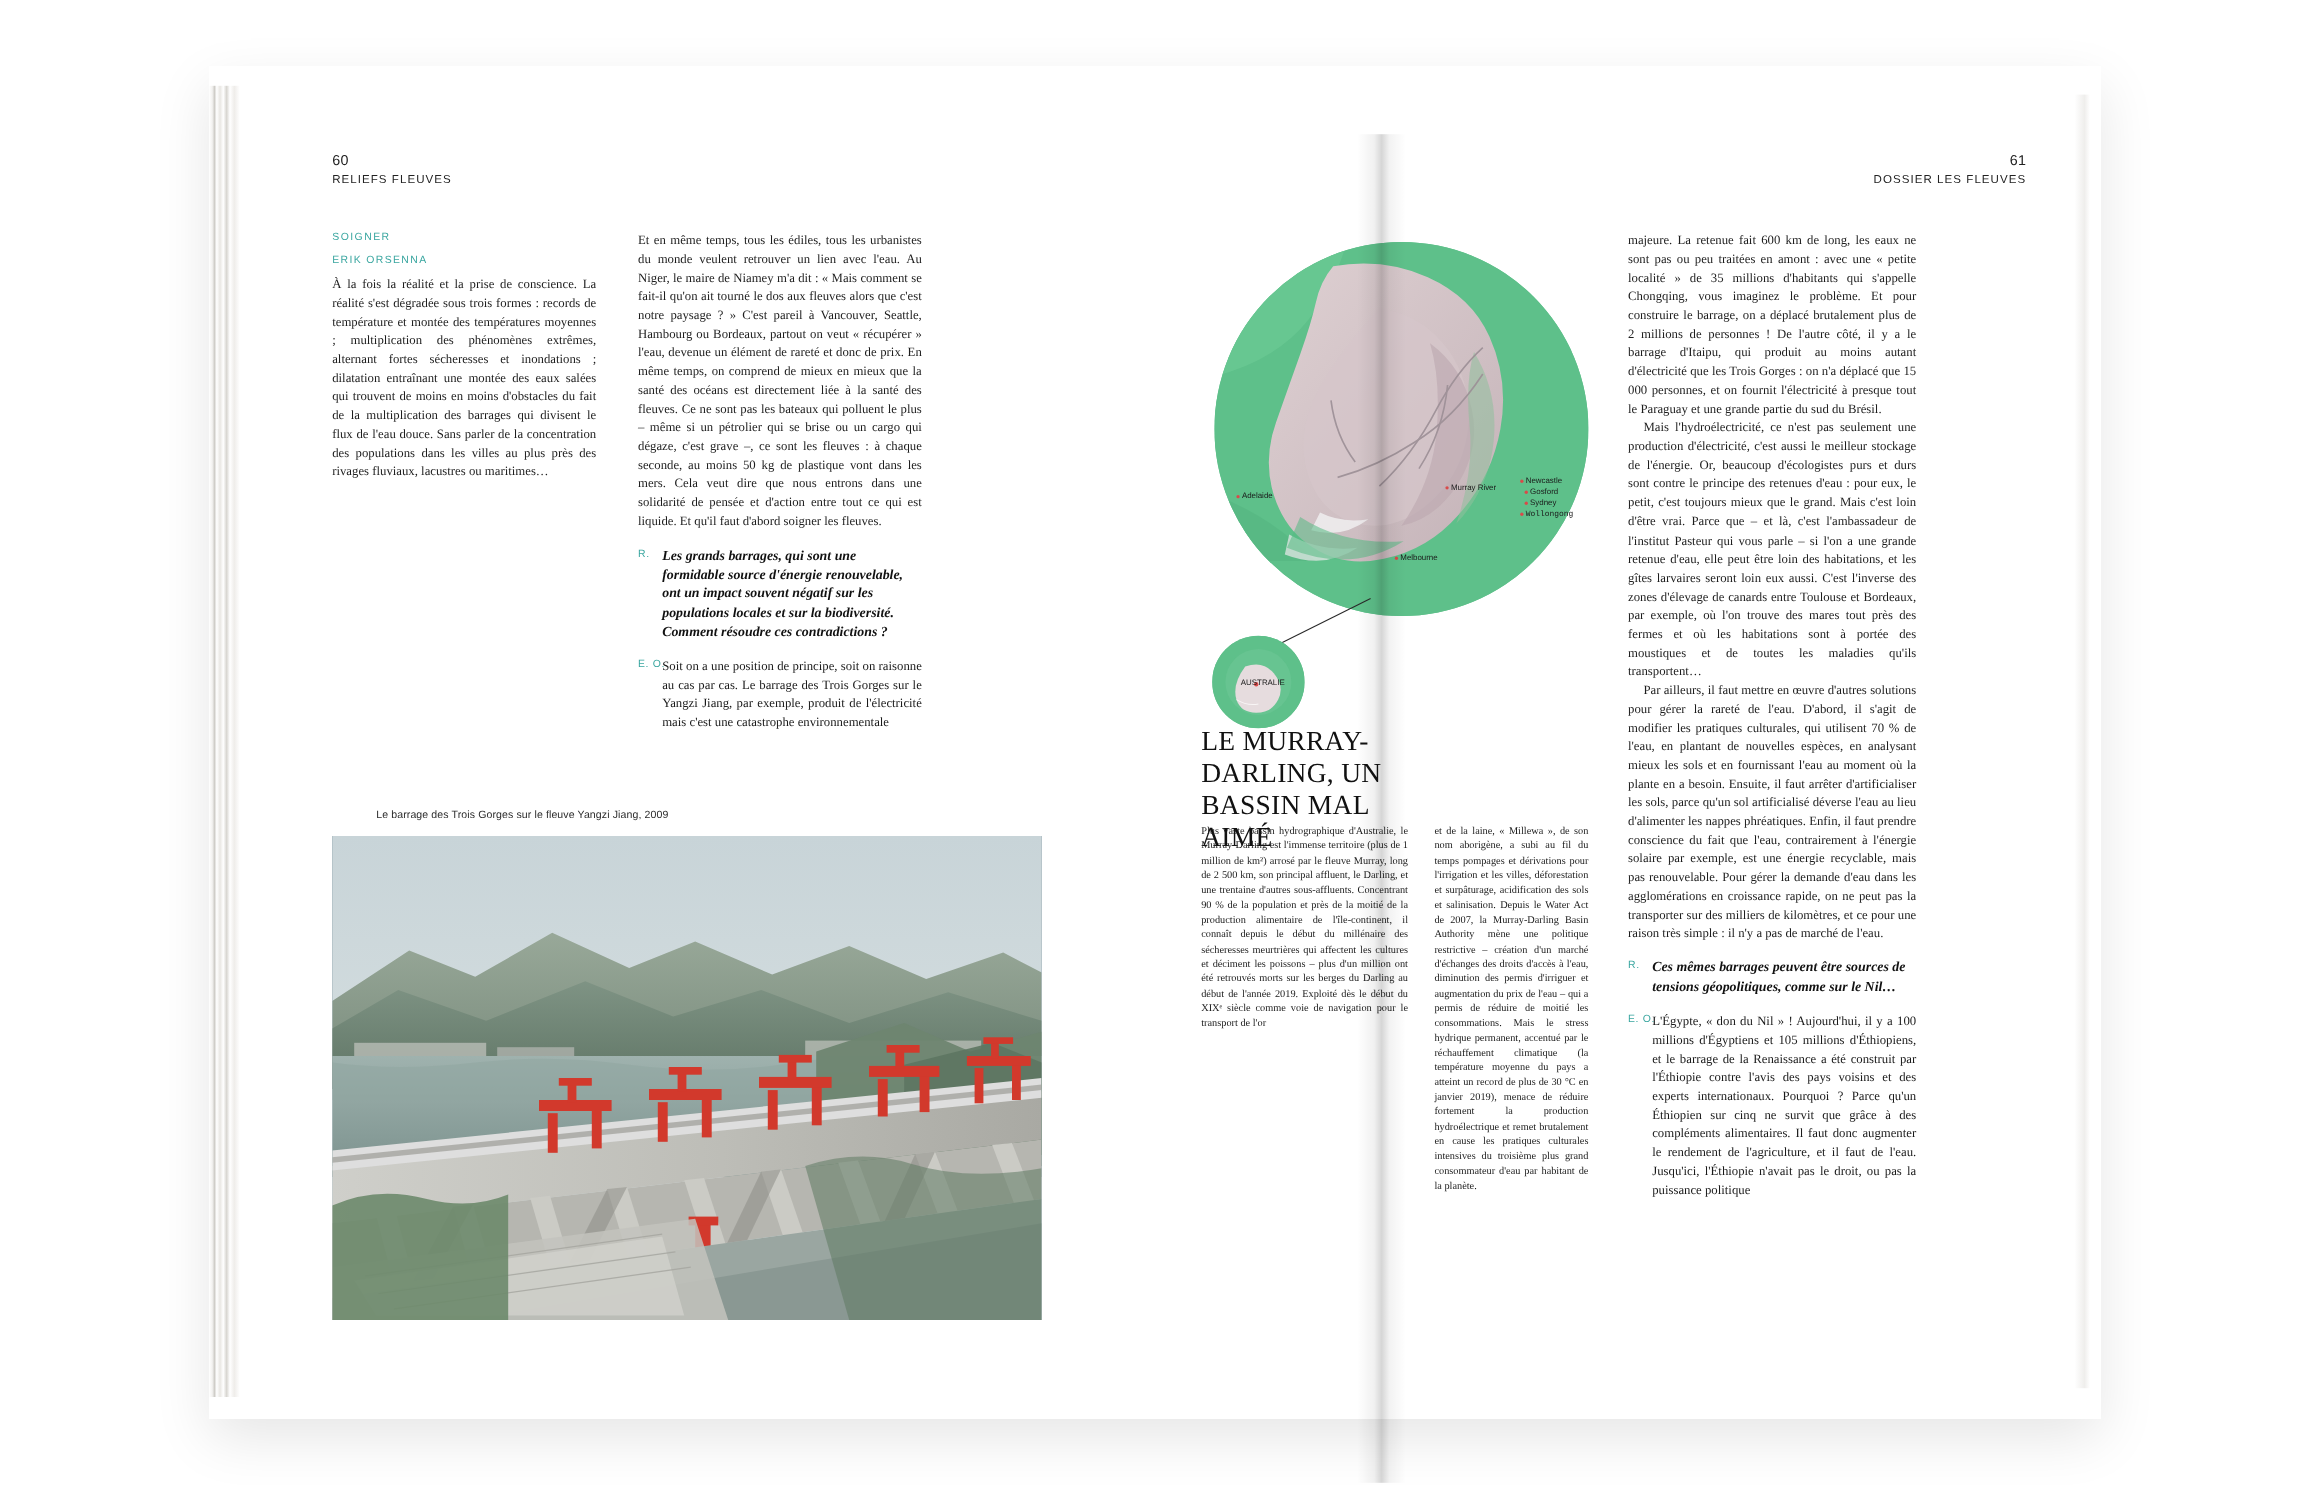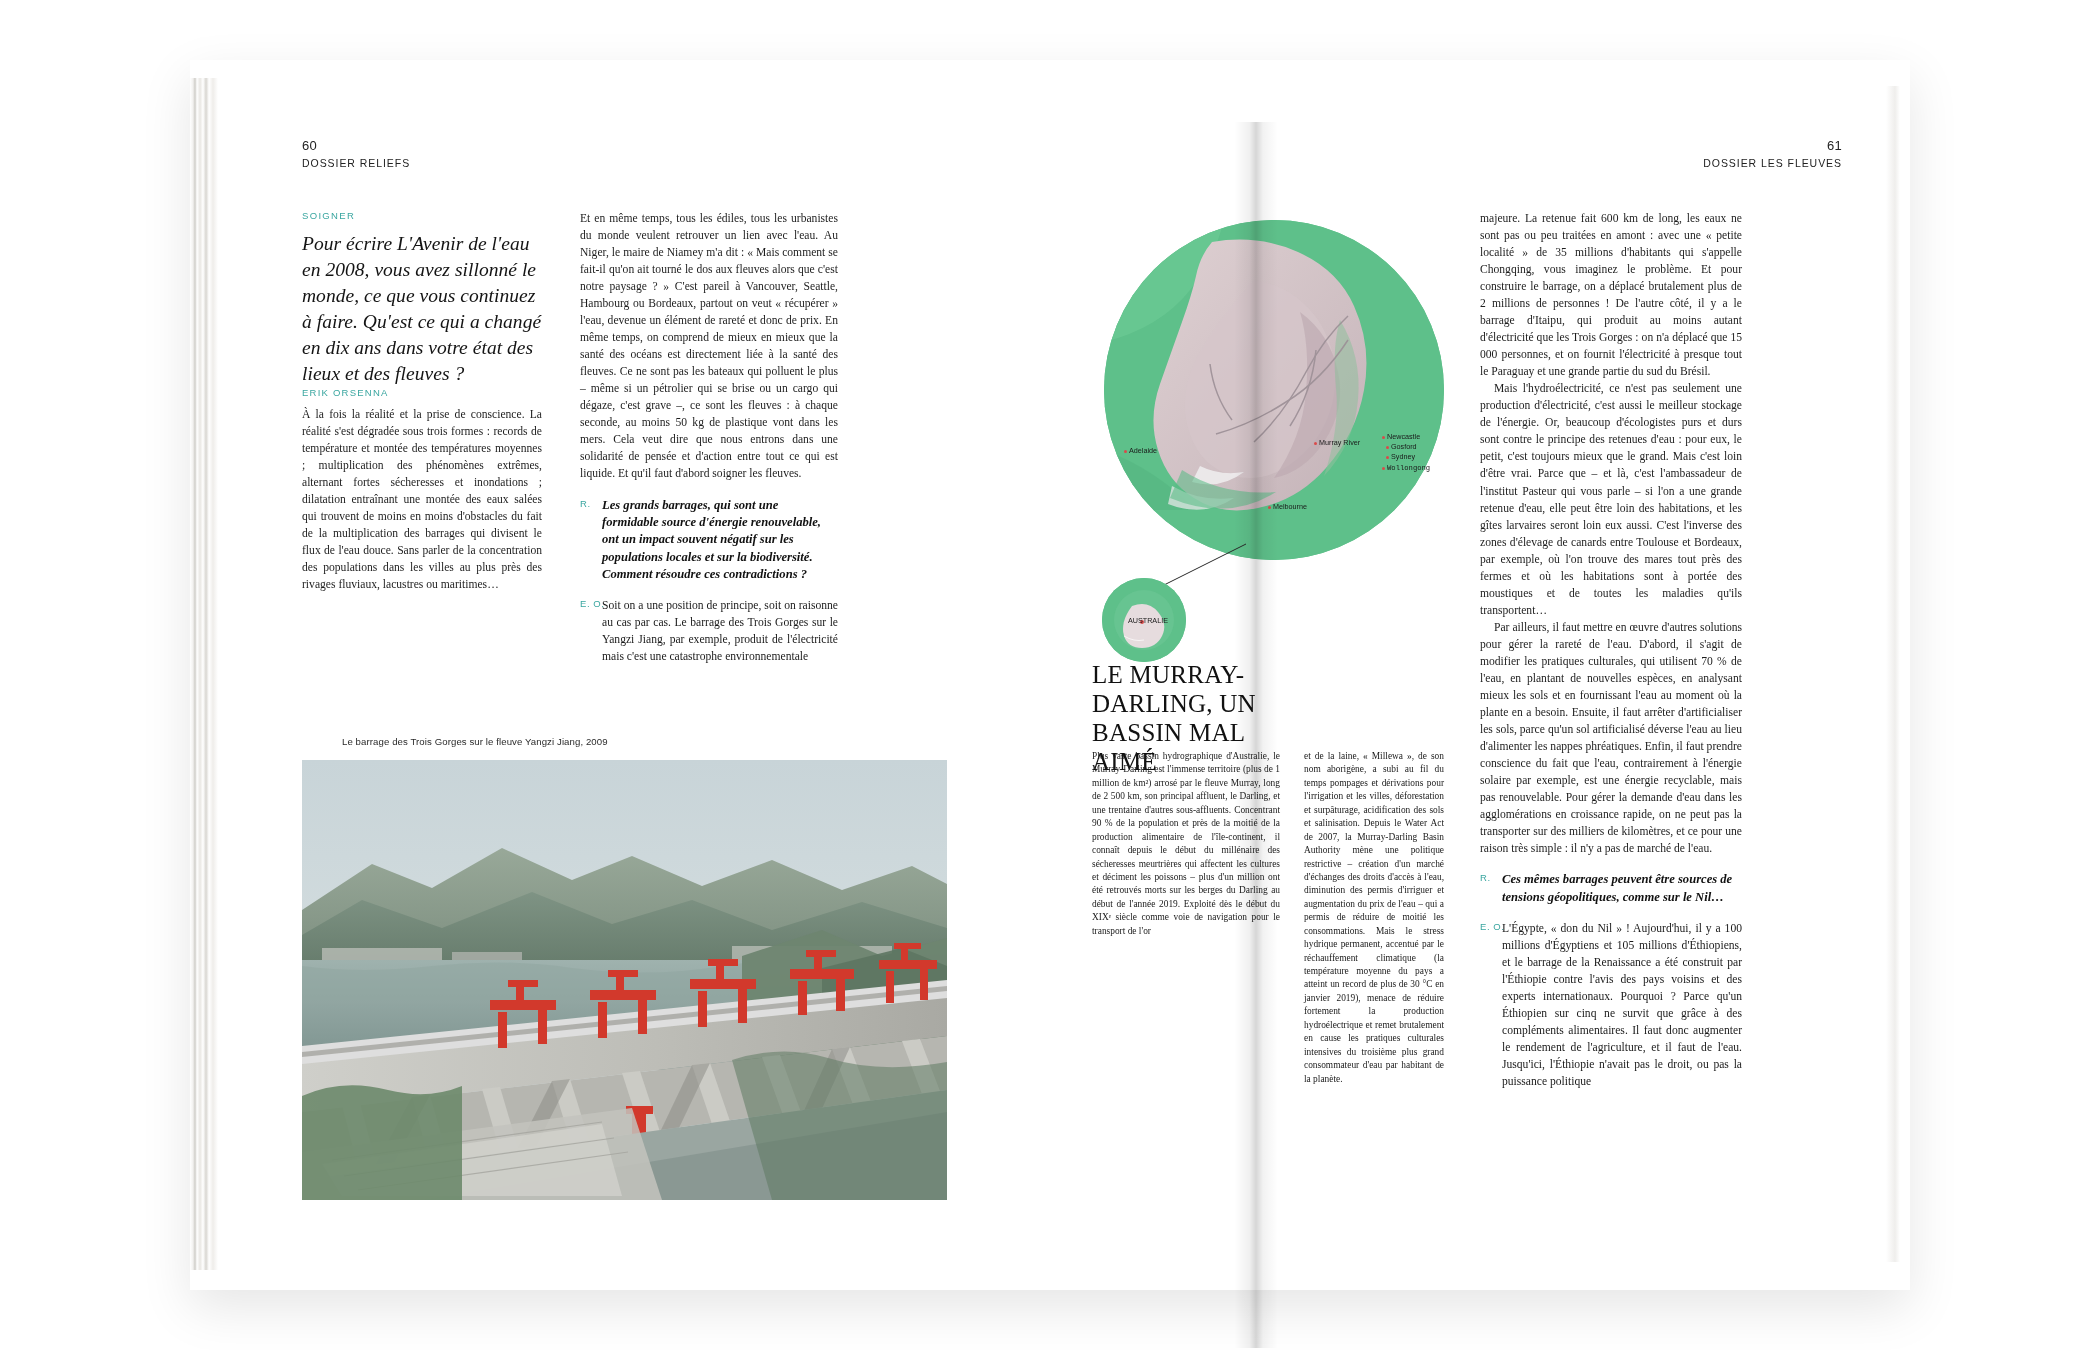--- a/index.html
+++ b/index.html
@@ -236,26 +236,25 @@
 <body>
 
 <div class="stage">
 
   <div class="spread">
 
     <div class="page page-left">
 
       <div class="folio folio-left">
         <span class="num">60</span>
-        <span class="sec">DOSSIER RELIEFS</span>
+        <span class="sec">RELIEFS FLEUVES</span>
       </div>
 
       <div class="col lp-c1">
         <div class="kicker">SOIGNER</div>
-        <p class="deck">Pour écrire L'Avenir de l'eau en 2008, vous avez sillonné le monde, ce que vous continuez à faire. Qu'est ce qui a changé en dix ans dans votre état des lieux et des fleuves ?</p>
         <div class="byline">ERIK ORSENNA</div>
         <p class="body">À la fois la réalité et la prise de conscience. La réalité s'est dégradée sous trois formes : records de température et montée des températures moyennes ; multiplication des phénomènes extrêmes, alternant fortes sécheresses et inondations ; dilatation entraînant une montée des eaux salées qui trouvent de moins en moins d'obstacles du fait de la multiplication des barrages qui divisent le flux de l'eau douce. Sans parler de la concentration des populations dans les villes au plus près des rivages fluviaux, lacustres ou maritimes…</p>
       </div>
 
       <div class="col lp-c2">
         <p class="body">Et en même temps, tous les édiles, tous les urbanistes du monde veulent retrouver un lien avec l'eau. Au Niger, le maire de Niamey m'a dit : « Mais comment se fait-il qu'on ait tourné le dos aux fleuves alors que c'est notre paysage ? » C'est pareil à Vancouver, Seattle, Hambourg ou Bordeaux, partout on veut « récupérer » l'eau, devenue un élément de rareté et donc de prix. En même temps, on comprend de mieux en mieux que la santé des océans est directement liée à la santé des fleuves. Ce ne sont pas les bateaux qui polluent le plus – même si un pétrolier qui se brise ou un cargo qui dégaze, c'est grave –, ce sont les fleuves : à chaque seconde, au moins 50 kg de plastique vont dans les mers. Cela veut dire que nous entrons dans une solidarité de pensée et d'action entre tout ce qui est liquide. Et qu'il faut d'abord soigner les fleuves.</p>
 
         <div class="qa">
           <span class="mark">R.</span>
           <p class="q">Les grands barrages, qui sont une formidable source d'énergie renouvelable, ont un impact souvent négatif sur les populations locales et sur la biodiversité. Comment résoudre ces contradictions ?</p>

